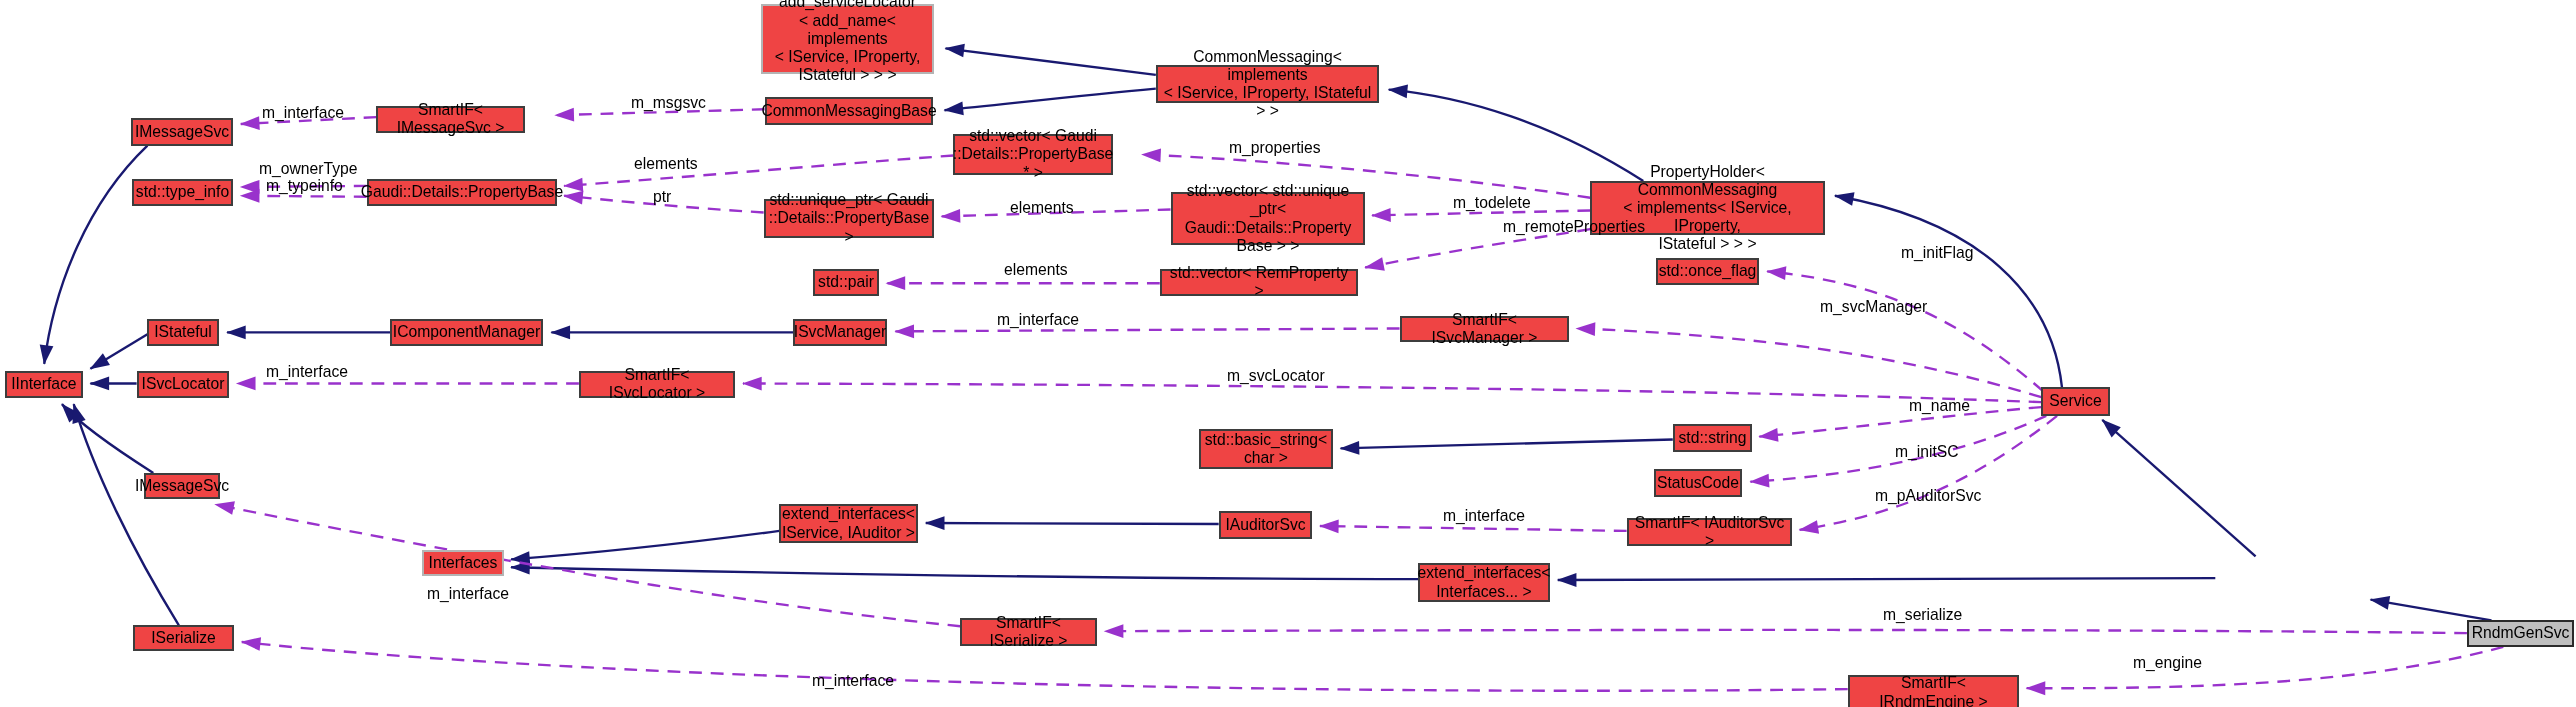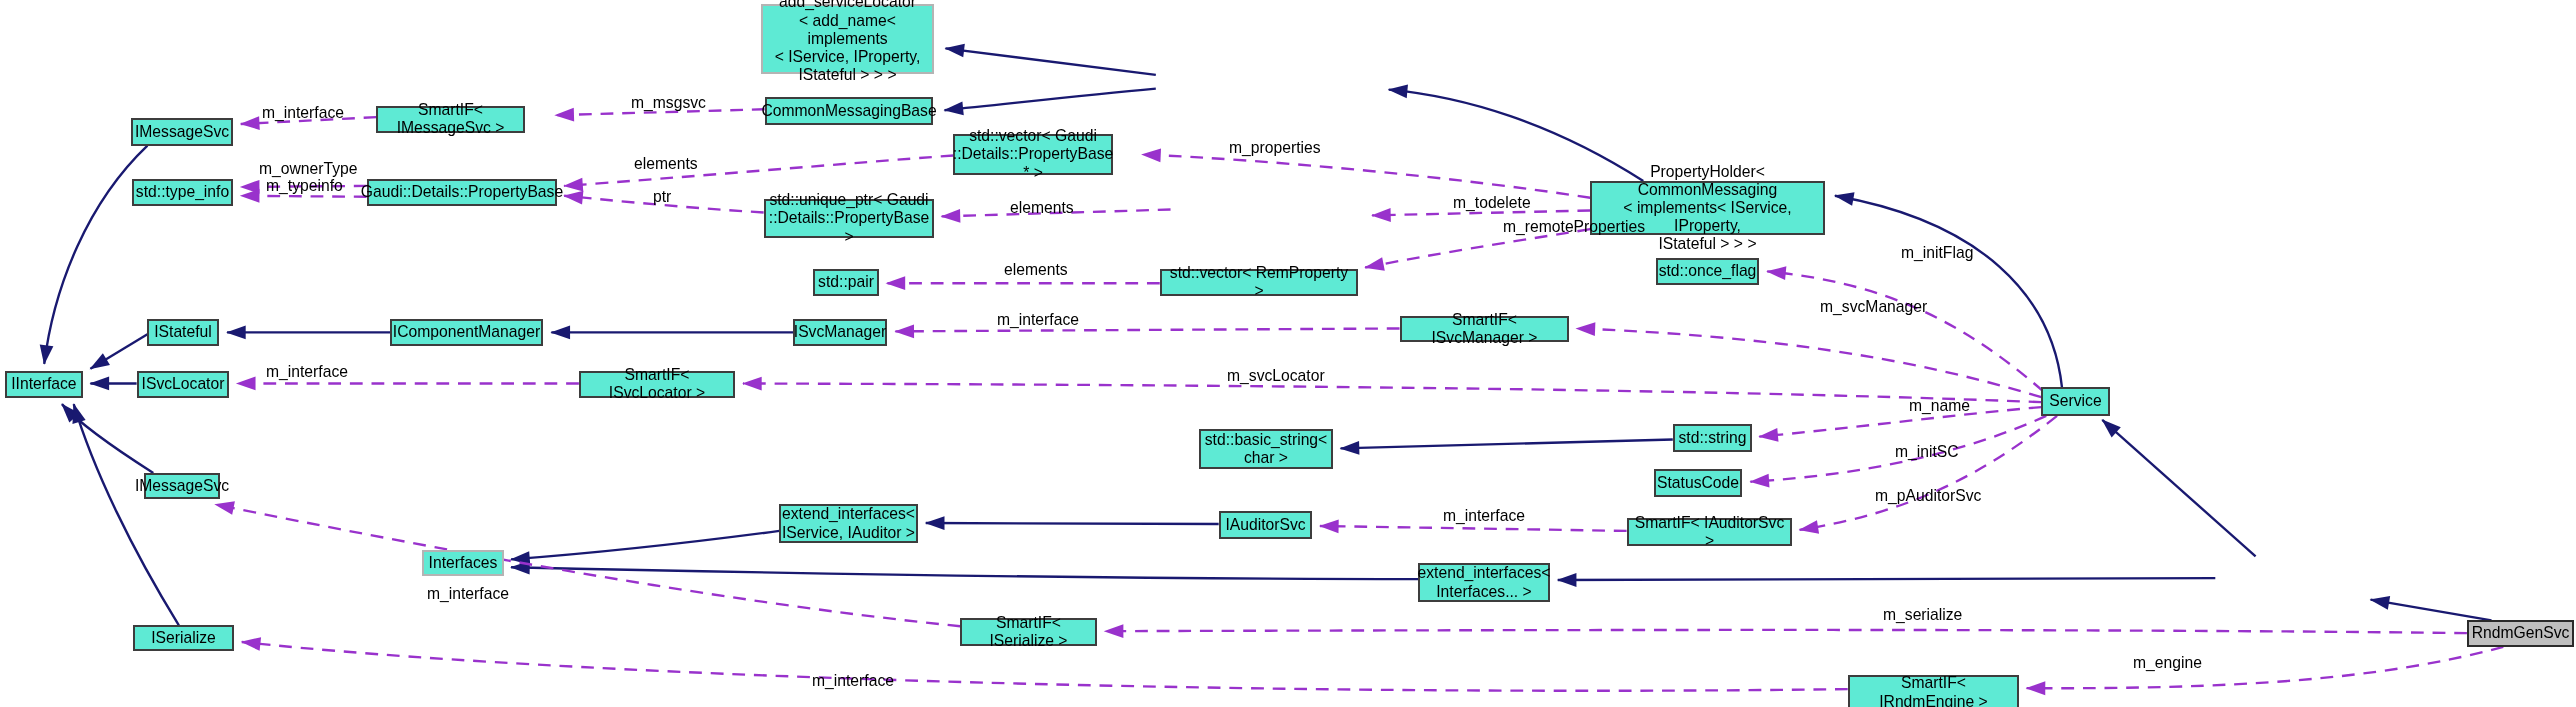--- a/index.html
+++ b/index.html
@@ -6,21 +6,21 @@
   #canvas{
     position:relative;
     width:2576px;height:708px;
     background:#ffffff;
     font-family:"Liberation Sans","DejaVu Sans",sans-serif;
     overflow:hidden;
   }
   #edges{position:absolute;left:0;top:0;width:2576px;height:708px;}
   .node{
     position:absolute;box-sizing:border-box;
-    border:2px solid #3d3d3d;background:#5eead4;color:#000000;
+    border:2px solid #3d3d3d;background:#ef4444;color:#000000;
     display:flex;align-items:center;justify-content:center;
     text-align:center;white-space:pre-line;
     font-size:15.7px;line-height:1.16;padding:1px 2.9px;
     z-index:2;
   }
   .node.gray{border-color:#b4b4b4;}
   .node.main{background:#bfbfbf;border-color:#2b2b2b;}
   .elabel{
     position:absolute;color:#000000;font-size:15.7px;
     white-space:nowrap;z-index:3;
@@ -87,29 +87,34 @@
       <path d="M2510,644 C2100,639 1500,641 1124,642" marker-end="url(#ah-dash)"></path>
       <path d="M2547,658 C2420,692 2270,701 2062,700" marker-end="url(#ah-dash)"></path>
       <path d="M1880,701 C1250,709 560,687 246,653" marker-end="url(#ah-dash)"></path>
     </g>
   </svg>
 
   <div class="node gray" style="left:761px;top:3.9px;width:173px;height:70px">add_serviceLocator
 &lt; add_name&lt; implements
 &lt; IService, IProperty,
 IStateful &gt; &gt; &gt;</div>
+  <div class="node" style="left:1156px;top:65px;width:223px;height:38px">CommonMessaging&lt; implements
+&lt; IService, IProperty, IStateful &gt; &gt;</div>
   <div class="node" style="left:131px;top:118px;width:102px;height:27.5px">IMessageSvc</div>
   <div class="node" style="left:376px;top:106px;width:149px;height:26.5px">SmartIF&lt; IMessageSvc &gt;</div>
   <div class="node" style="left:765px;top:97px;width:168px;height:27.5px">CommonMessagingBase</div>
   <div class="node" style="left:953px;top:134px;width:160px;height:41px">std::vector&lt; Gaudi
 ::Details::PropertyBase * &gt;</div>
   <div class="node" style="left:132px;top:179px;width:101px;height:26.5px">std::type_info</div>
   <div class="node" style="left:367px;top:179px;width:190px;height:26.5px">Gaudi::Details::PropertyBase</div>
   <div class="node" style="left:764px;top:199px;width:170px;height:39px">std::unique_ptr&lt; Gaudi
 ::Details::PropertyBase &gt;</div>
+  <div class="node" style="left:1171px;top:192px;width:194px;height:53px">std::vector&lt; std::unique
+_ptr&lt; Gaudi::Details::Property
+Base &gt; &gt;</div>
   <div class="node" style="left:1590px;top:181px;width:235px;height:54px">PropertyHolder&lt; CommonMessaging
 &lt; implements&lt; IService, IProperty,
 IStateful &gt; &gt; &gt;</div>
   <div class="node" style="left:1656px;top:258px;width:103px;height:26.5px">std::once_flag</div>
   <div class="node" style="left:813px;top:269px;width:66px;height:26.5px">std::pair</div>
   <div class="node" style="left:1160px;top:269px;width:198px;height:26.5px">std::vector&lt; RemProperty &gt;</div>
   <div class="node" style="left:147px;top:319px;width:72px;height:26.5px">IStateful</div>
   <div class="node" style="left:390px;top:319px;width:153px;height:26.5px">IComponentManager</div>
   <div class="node" style="left:793px;top:319px;width:94px;height:26.5px">ISvcManager</div>
   <div class="node" style="left:1400px;top:316px;width:169px;height:25.6px">SmartIF&lt; ISvcManager &gt;</div>

